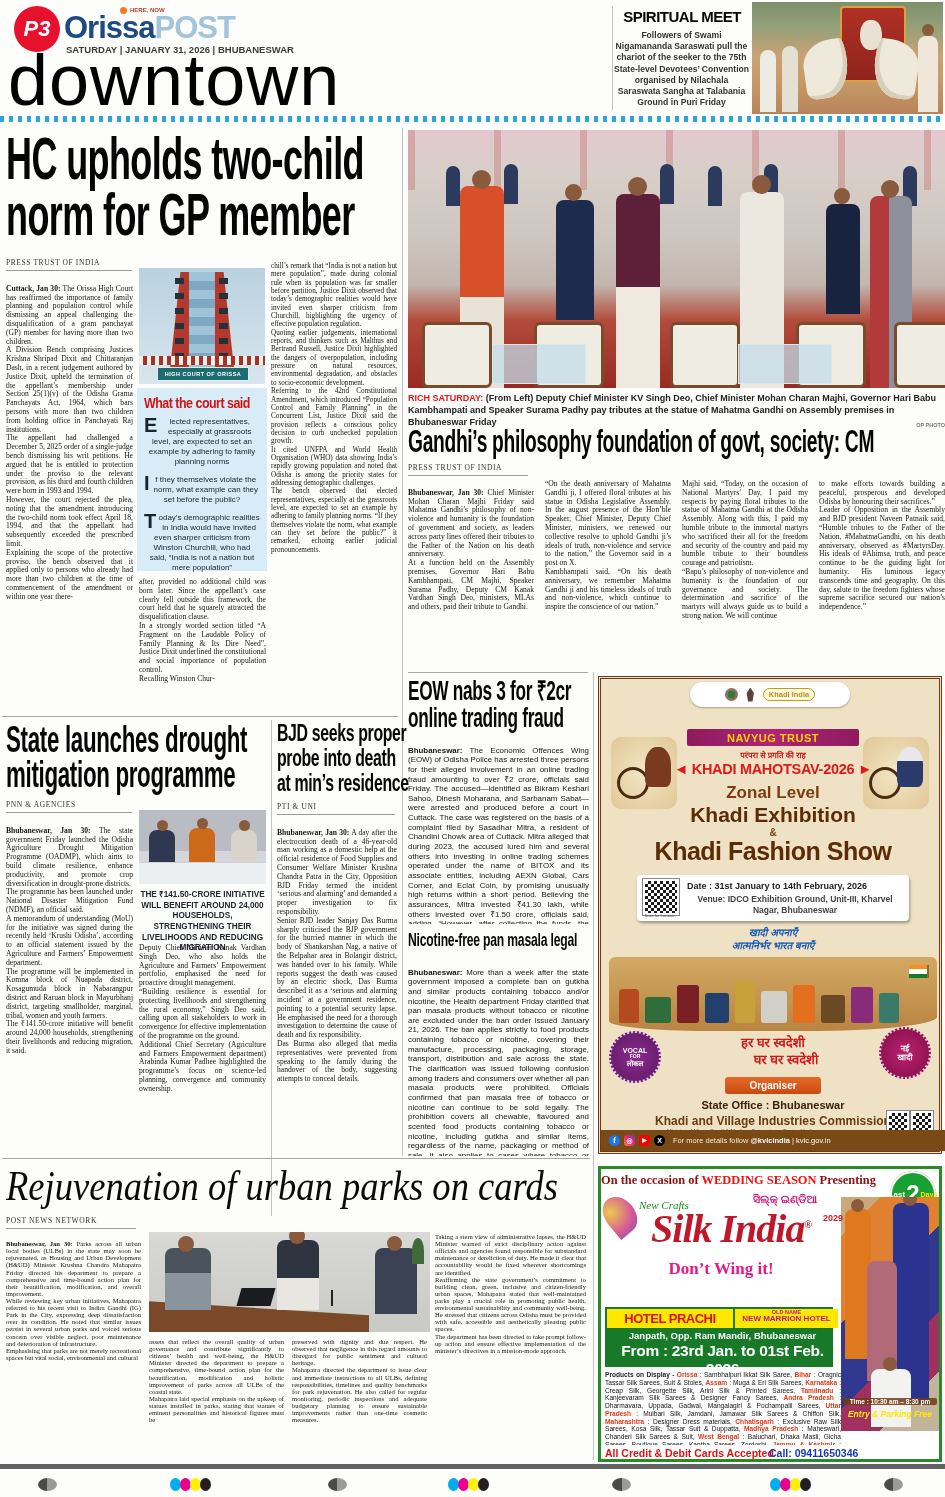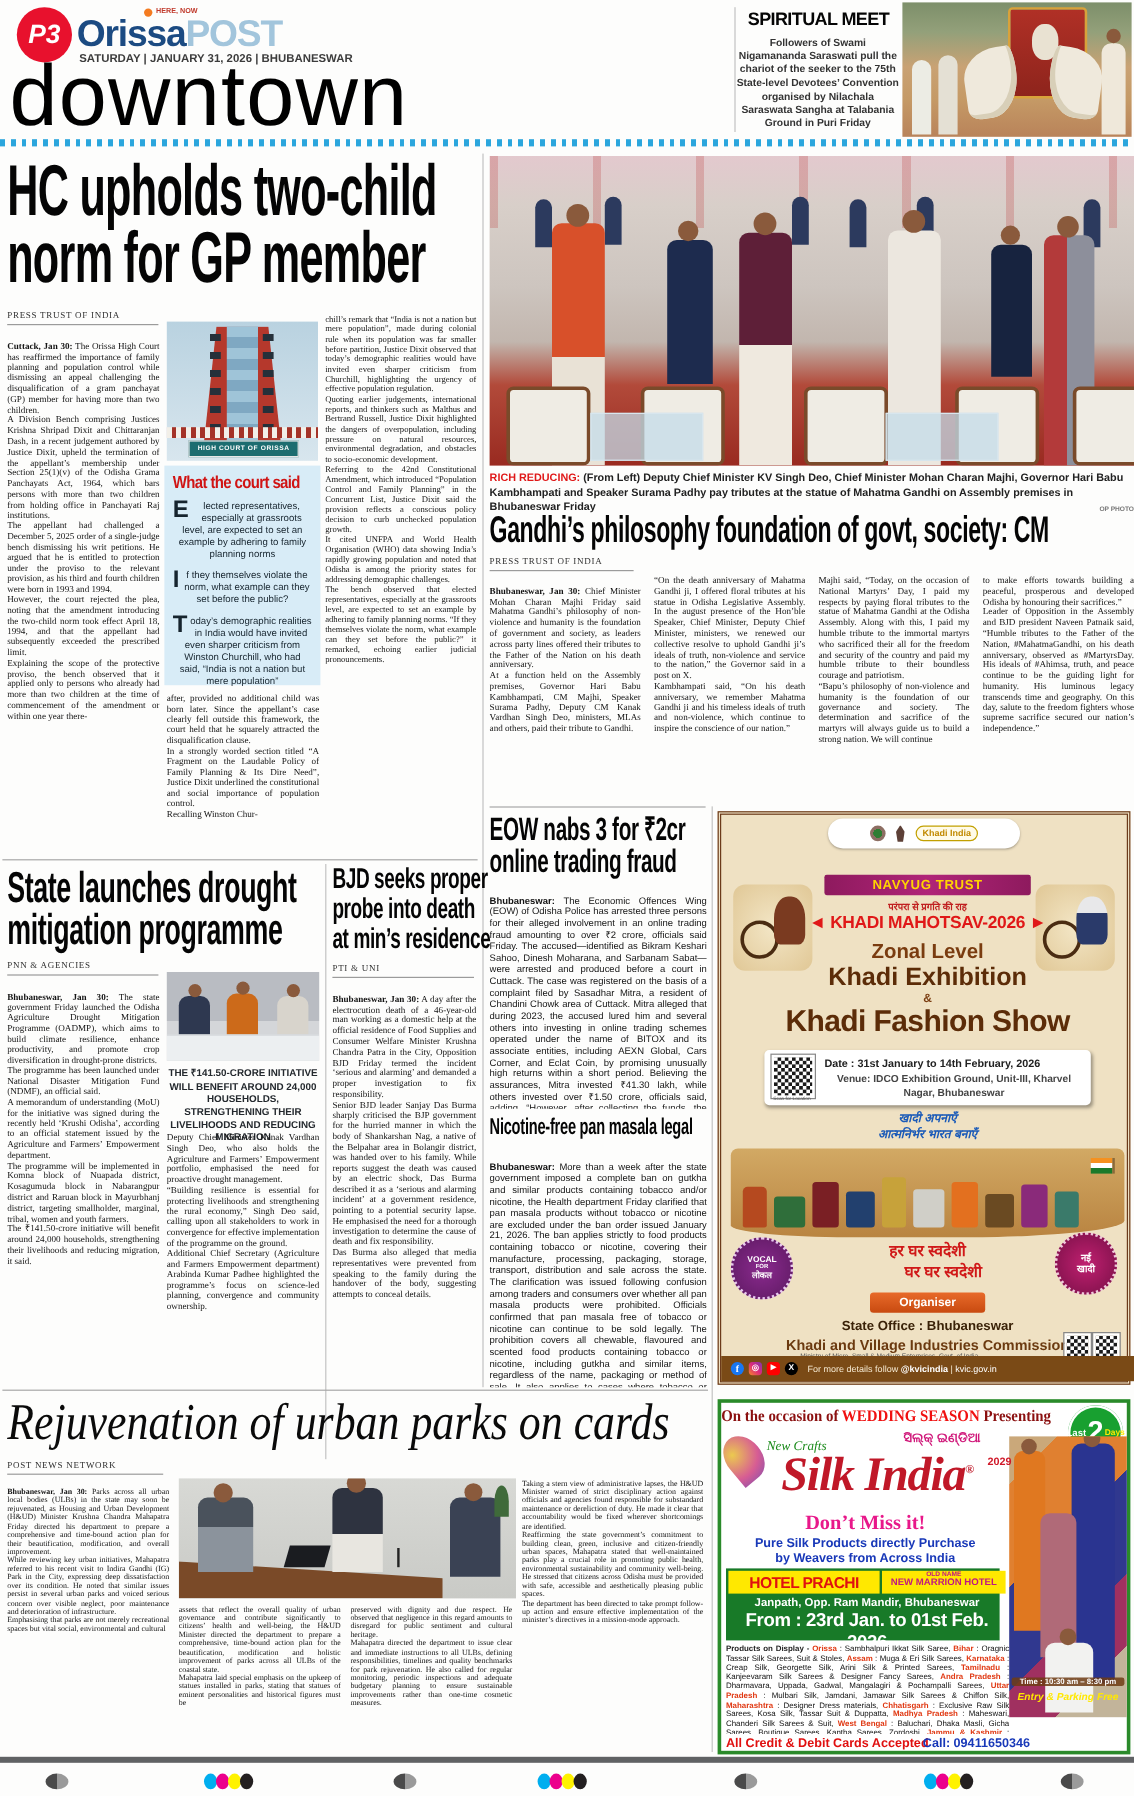--- a/index.html
+++ b/index.html
@@ -138,21 +138,21 @@
       <div class="abs" style="left:14px;top:8px;width:64px;height:60px;background:#efece4;border:3px solid #7a4a2a;border-radius:6px;"></div>
       <div class="abs" style="left:126px;top:8px;width:64px;height:60px;background:#efece4;border:3px solid #7a4a2a;border-radius:6px;"></div>
       <div class="abs" style="left:262px;top:8px;width:64px;height:60px;background:#efece4;border:3px solid #7a4a2a;border-radius:6px;"></div>
       <div class="abs" style="left:388px;top:8px;width:64px;height:60px;background:#efece4;border:3px solid #7a4a2a;border-radius:6px;"></div>
       <div class="abs" style="left:486px;top:8px;width:50px;height:60px;background:#efece4;border:3px solid #7a4a2a;border-radius:6px;"></div>
       <div class="abs" style="left:84px;top:30px;width:92px;height:38px;background:rgba(196,220,233,.75);border:1px solid #d8e6ee;"></div>
       <div class="abs" style="left:330px;top:30px;width:92px;height:38px;background:rgba(196,220,233,.75);border:1px solid #d8e6ee;"></div>
     </div>
   </div>
   <div class="abs" style="left:408px;top:392px;width:537px;font:9px/1.35 'Liberation Sans',sans-serif;font-weight:bold;color:#222;">
-    <span style="color:#e01818;">RICH REDUCING:</span><span> (From Left) Deputy Chief Minister KV Singh Deo, Chief Minister Mohan Charan Majhi, Governor Hari Babu Kambhampati and Speaker Surama Padhy pay tributes at the statue of Mahatma Gandhi on Assembly premises in Bhubaneswar Friday</span>
+    <span style="color:#e01818;">RICH SATURDAY:</span><span> (From Left) Deputy Chief Minister KV Singh Deo, Chief Minister Mohan Charan Majhi, Governor Hari Babu Kambhampati and Speaker Surama Padhy pay tributes at the statue of Mahatma Gandhi on Assembly premises in Bhubaneswar Friday</span>
     <span class="abs" style="right:0;bottom:-1px;font-size:5.5px;color:#777;font-weight:bold;">OP PHOTO</span>
   </div>
 
   <div class="abs" style="left:408px;top:426px;width:537px;overflow:visible;">
     <div class="hl cx" style="font-size:31px;line-height:31px;letter-spacing:-.5px;transform:scaleX(.62);width:866px;">
       <div>Gandhi’s philosophy foundation of govt, society: CM</div>
     </div>
   </div>
   <div class="abs byline sm-caps" style="left:408px;top:463px;width:120px;">PRESS TRUST OF INDIA</div>
   <div class="abs serifbody" style="left:408px;top:480px;width:126px;height:234px;">
@@ -376,25 +376,21 @@
       <div class="abs" style="left:2px;bottom:26px;width:94px;text-align:center;color:#fff;background:rgba(110,60,20,.85);font-size:6.5px;font-weight:bold;border-radius:2px;">Time : 10:30 am – 8:30 pm</div>
       <div class="abs" style="left:0;bottom:12px;width:98px;text-align:center;color:#ffe800;font-weight:bold;font-style:italic;font-size:8.5px;">Entry &amp; Parking Free</div>
     </div>
     <div class="abs" style="left:4px;top:26px;width:30px;height:40px;background:radial-gradient(circle at 30% 30%,#e8c030,#d04080 60%,#7030a0);border-radius:60% 60% 60% 0;transform:rotate(-40deg);opacity:.85;"></div>
     <div class="abs" style="left:38px;top:30px;font-family:'Liberation Serif',serif;font-style:italic;font-weight:normal;color:#1a8a1a;font-size:11px;">New Crafts</div>
     <div class="abs" style="left:130px;top:24px;width:108px;text-align:center;color:#d0187a;font-weight:bold;font-size:11px;">ସିଲ୍କ୍ ଇଣ୍ଡିଆ</div>
     <div class="abs" style="left:22px;top:36px;width:216px;text-align:center;font-family:'Liberation Serif',serif;font-style:italic;font-weight:bold;font-size:40px;color:#c01828;letter-spacing:-1px;white-space:nowrap;">
       <span>Silk India</span><span class="sup" style="font-size:10px;">®</span>
     </div>
     <div class="abs" style="left:222px;top:44px;color:#d01828;font-weight:bold;font-size:9px;">2029</div>
-    <div class="abs" style="left:0;top:90px;width:240px;text-align:center;font-family:'Liberation Serif',serif;font-weight:bold;font-size:17px;color:#e8188a;">Don’t Miss it!</div>
-    <div class="abs" style="left:0;top:111px;width:240px;text-align:center;color:#1838b8;font-weight:bold;font-size:10.5px;line-height:1.2;">
-      <div>Pure Silk Products directly Purchase</div>
-      <div>by Weavers from Across India</div>
-    </div>
+    <div class="abs" style="left:0;top:90px;width:240px;text-align:center;font-family:'Liberation Serif',serif;font-weight:bold;font-size:17px;color:#e8188a;">Don’t Wing it!</div>
     <div class="abs" style="left:4px;top:138px;width:228px;height:60px;background:#187a28;">
       <div class="abs" style="left:2px;top:2px;width:126px;height:19px;background:#ffe800;display:flex;align-items:center;justify-content:center;">
         <span style="color:#e01010;font-weight:bold;font-size:13px;letter-spacing:-.5px;">HOTEL PRACHI</span>
       </div>
       <div class="abs" style="left:130px;top:2px;width:103px;height:19px;background:#ffe800;text-align:center;line-height:1.1;">
         <div style="color:#c01880;font-weight:bold;font-size:5.5px;">OLD NAME</div>
         <div style="color:#c01880;font-weight:bold;font-size:8px;">NEW MARRION HOTEL</div>
       </div>
       <div class="abs" style="left:0;top:23px;width:235px;text-align:center;color:#fff;font-weight:bold;font-size:9.5px;">Janpath, Opp. Ram Mandir, Bhubaneswar</div>
       <div class="abs" style="left:0;top:35px;width:235px;text-align:center;color:#fff;font-weight:bold;font-size:15.5px;letter-spacing:-.3px;">From : 23rd Jan. to 01st Feb. 2026</div>

